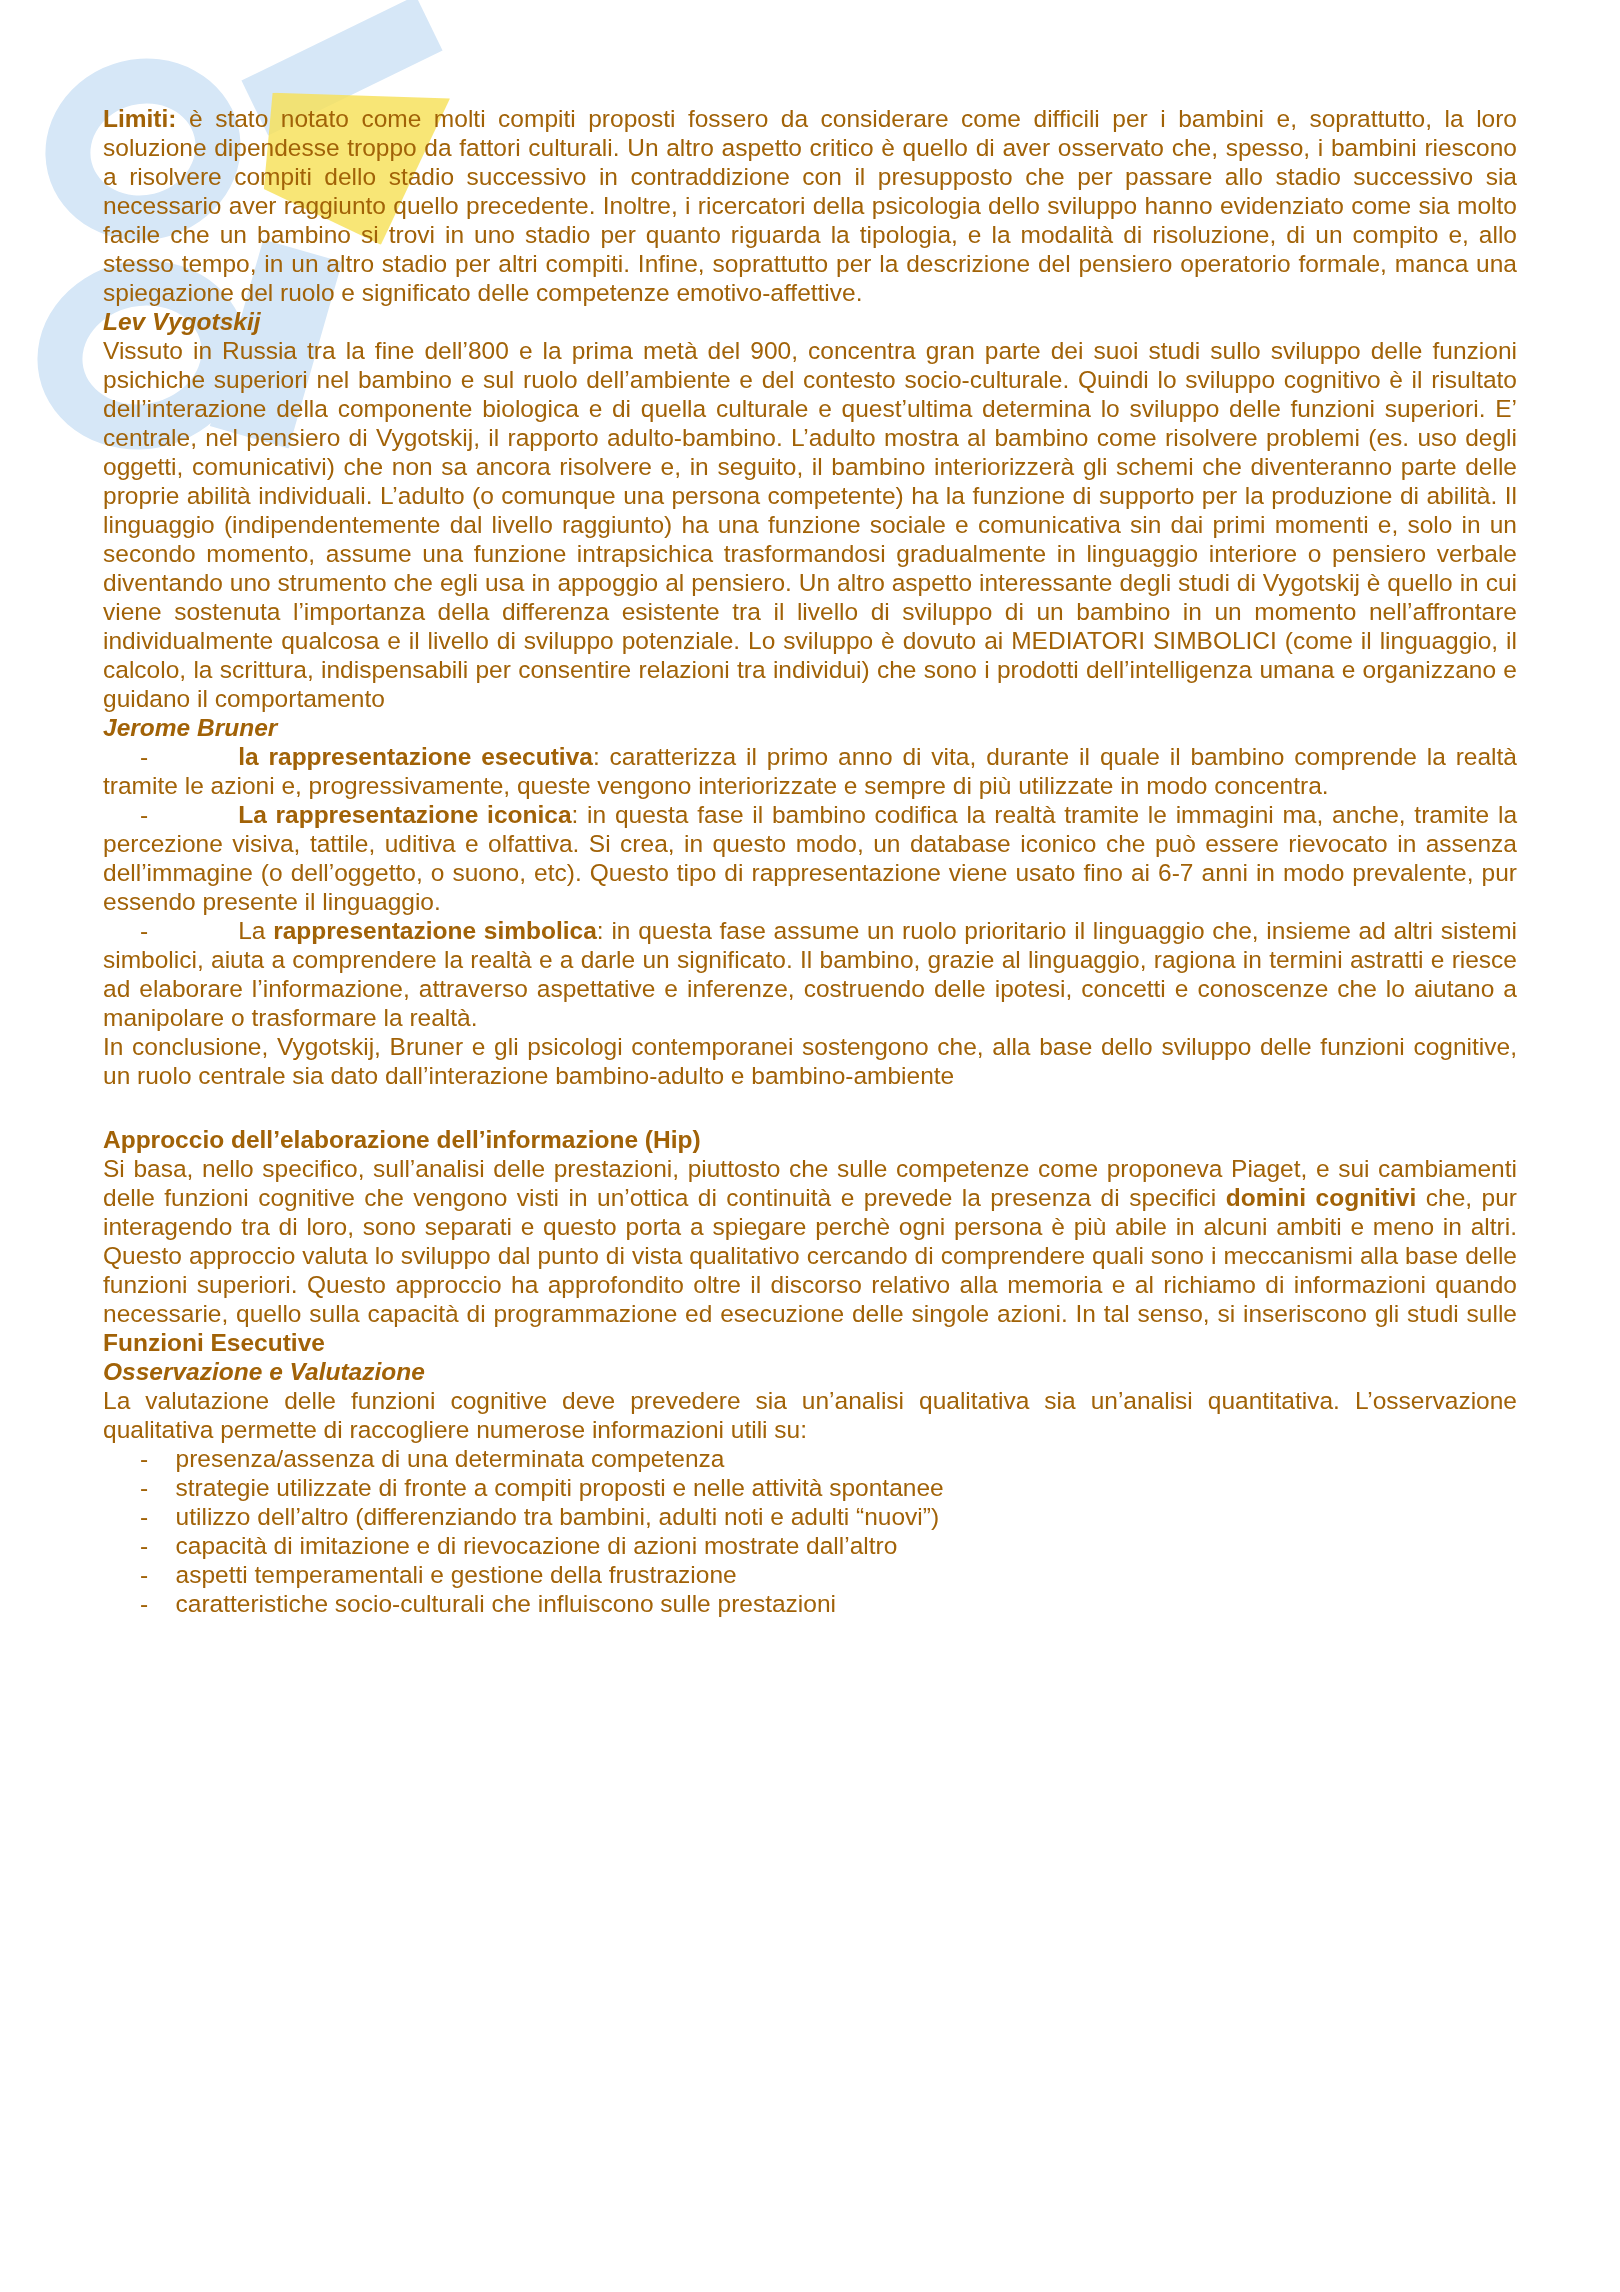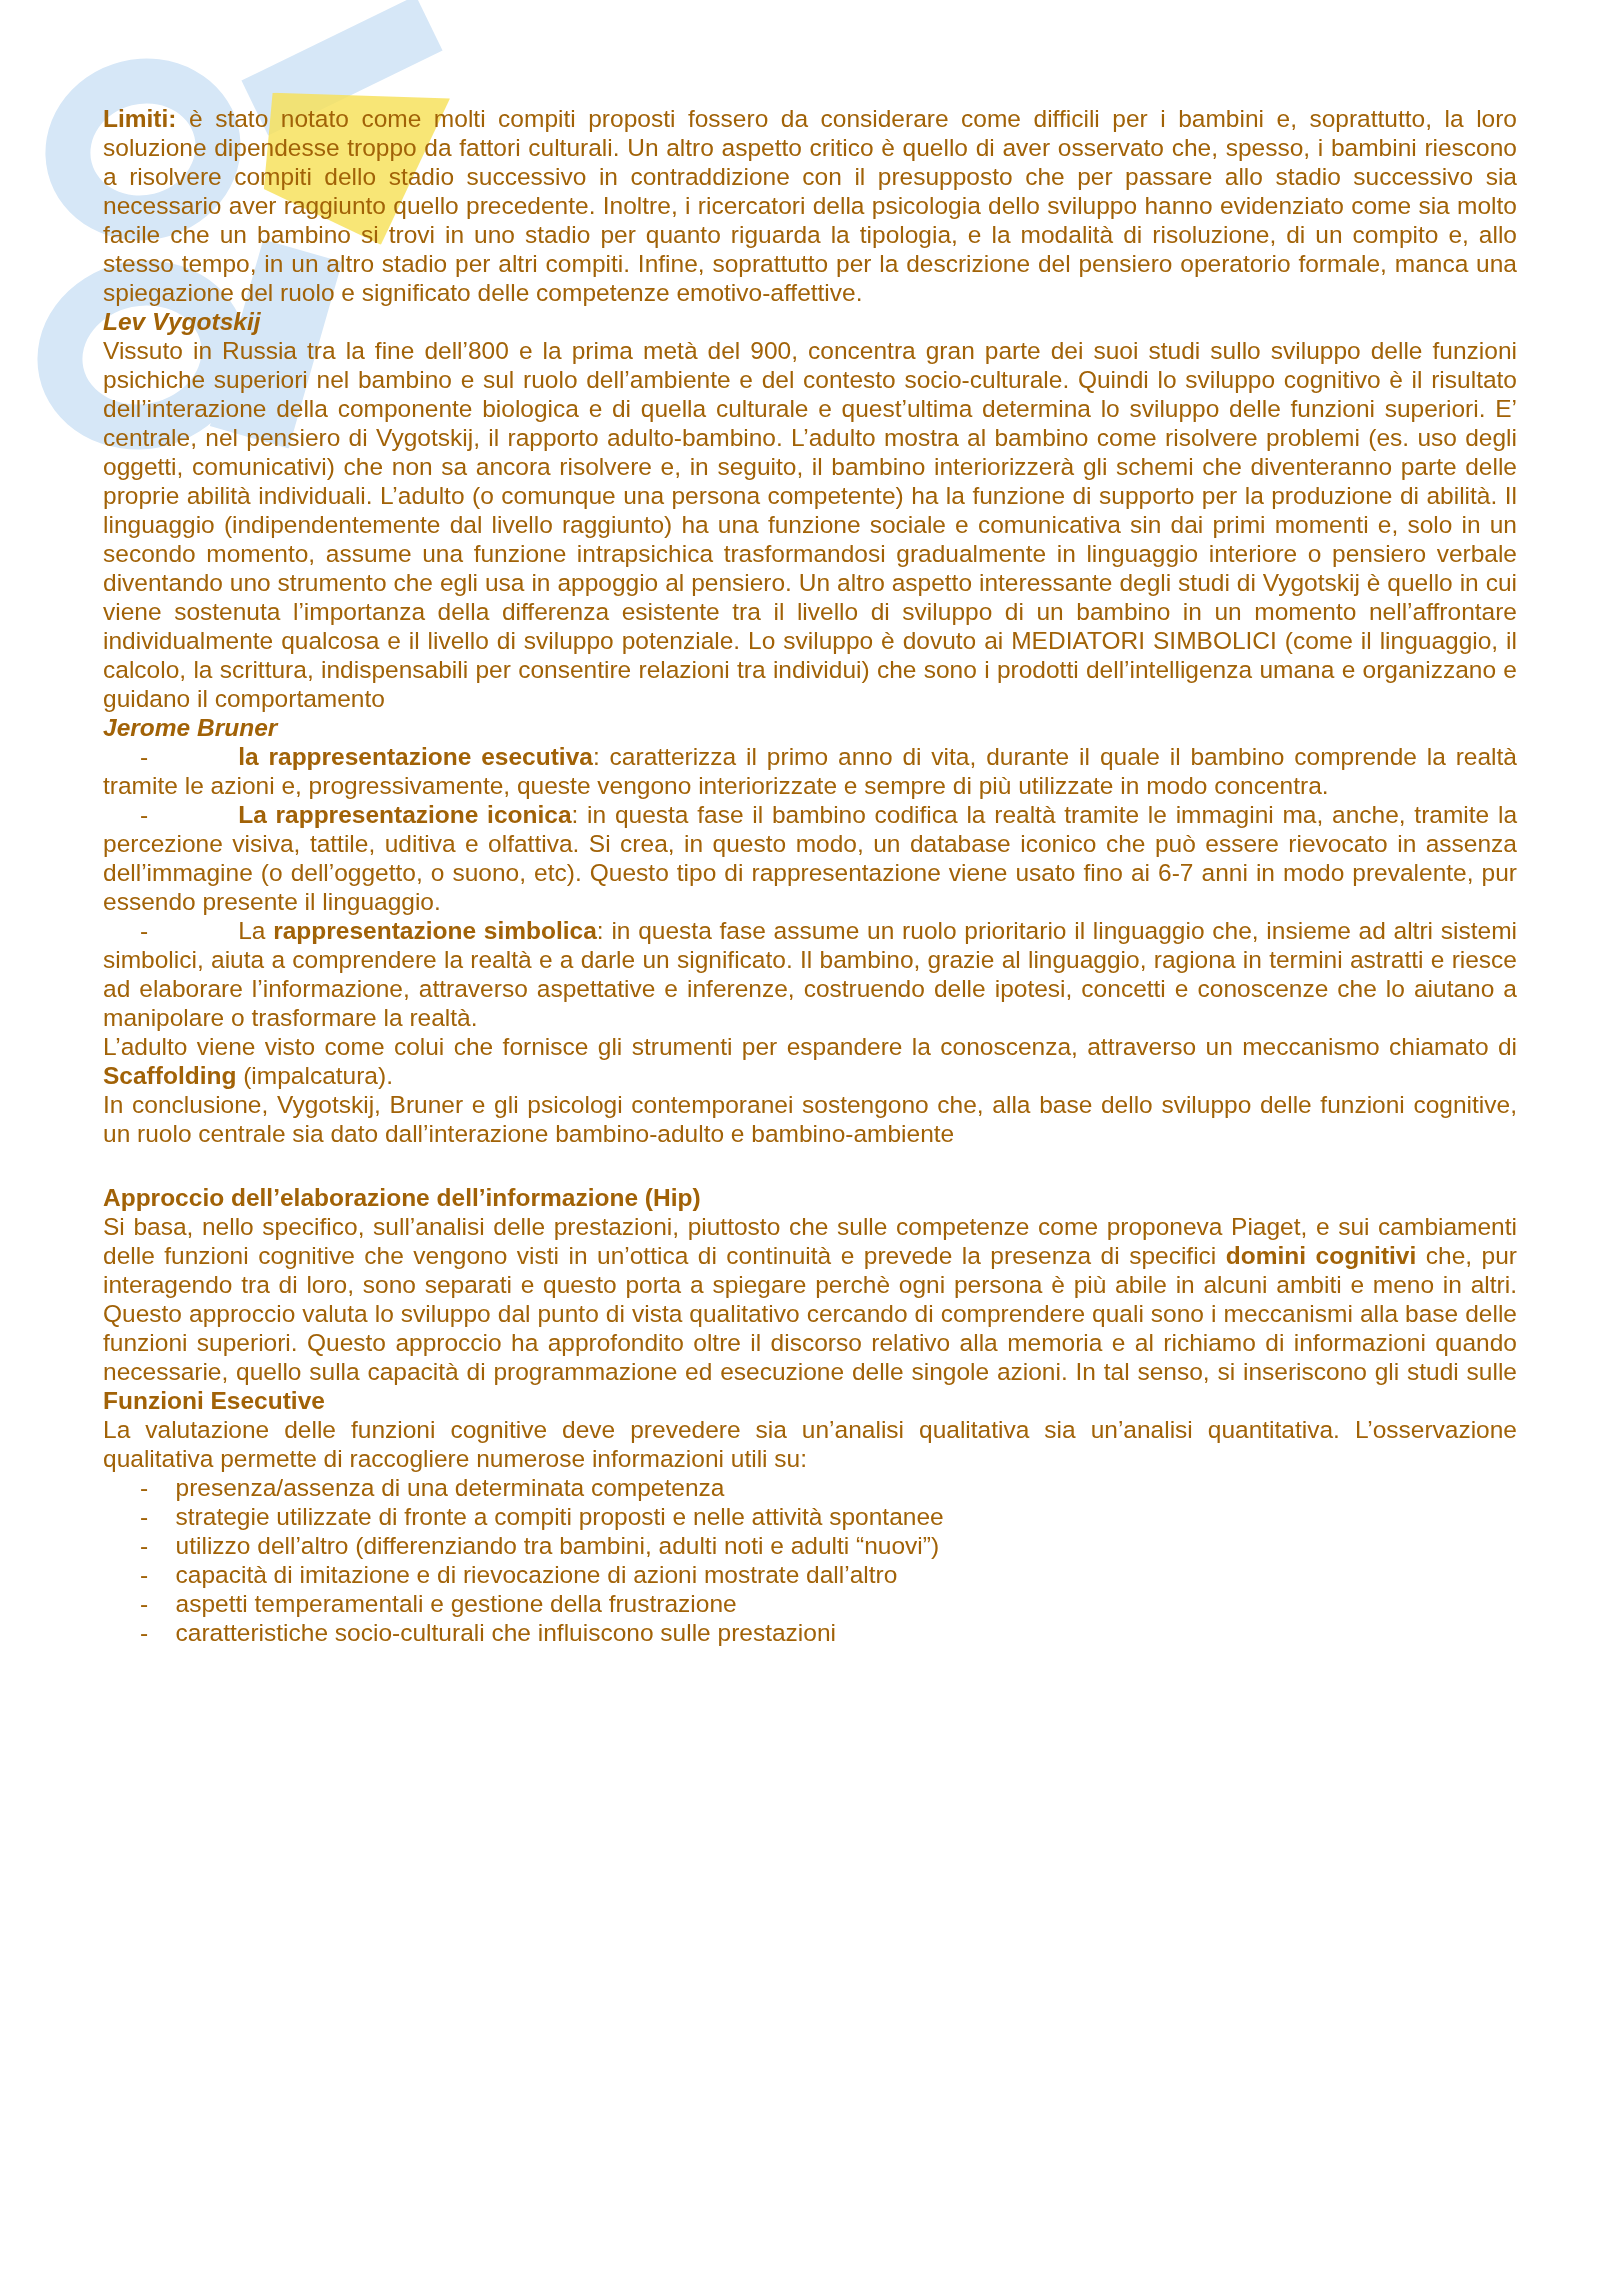--- a/index.html
+++ b/index.html
@@ -73,30 +73,30 @@
 
     <p class="hd">Jerome Bruner</p>
 
 
     <p class="just bullet"><span>-</span><span class="tab-lg"></span><span></span><span class="b">la rappresentazione esecutiva</span><span>: caratterizza il primo anno di vita, durante il quale il bambino comprende la realtà tramite le azioni e, progressivamente, queste vengono interiorizzate e sempre di più utilizzate in modo concentra.</span></p>
 
     <p class="just bullet"><span>-</span><span class="tab-lg"></span><span></span><span class="b">La rappresentazione iconica</span><span>: in questa fase il bambino codifica la realtà tramite le immagini ma, anche, tramite la percezione visiva, tattile, uditiva e olfattiva. Si crea, in questo modo, un database iconico che può essere rievocato in assenza dell’immagine (o dell’oggetto, o suono, etc). Questo tipo di rappresentazione viene usato fino ai 6-7 anni in modo prevalente, pur essendo presente il linguaggio.</span></p>
 
     <p class="just bullet"><span>-</span><span class="tab-lg"></span><span>La </span><span class="b">rappresentazione simbolica</span><span>: in questa fase assume un ruolo prioritario il linguaggio che, insieme ad altri sistemi simbolici, aiuta a comprendere la realtà e a darle un significato. Il bambino, grazie al linguaggio, ragiona in termini astratti e riesce ad elaborare l’informazione, attraverso aspettative e inferenze, costruendo delle ipotesi, concetti e conoscenze che lo aiutano a manipolare o trasformare la realtà.</span></p>
 
-    <p class="just"><span>L’adulto viene visto come colui che fornisce gli strumenti per espandere la conoscenza, attraverso un meccanismo chiamato di </span><span class="b">Scaffolding</span><span> (impalcatura).</span></p>
 
     <p class="just">In conclusione, Vygotskij, Bruner e gli psicologi contemporanei sostengono che, alla base dello sviluppo delle funzioni cognitive, un ruolo centrale sia dato dall’interazione bambino-adulto e bambino-ambiente</p>
 
     <div class="gap"></div>
 
     <p class="hdp">Approccio dell’elaborazione dell’informazione (Hip)</p>
 
     <p class="just"><span>Si basa, nello specifico, sull’analisi delle prestazioni, piuttosto che sulle competenze come proponeva Piaget, e sui cambiamenti delle funzioni cognitive che vengono visti in un’ottica di continuità e prevede la presenza di specifici </span><span class="b">domini cognitivi</span><span> che, pur interagendo tra di loro, sono separati e questo porta a spiegare perchè ogni persona è più abile in alcuni ambiti e meno in altri. Questo approccio valuta lo sviluppo dal punto di vista qualitativo cercando di comprendere quali sono i meccanismi alla base delle funzioni superiori. Questo approccio ha approfondito oltre il discorso relativo alla memoria e al richiamo di informazioni quando necessarie, quello sulla capacità di programmazione ed esecuzione delle singole azioni. In tal senso, si inseriscono gli studi sulle </span><span class="b">Funzioni Esecutive</span></p>
 
+    <p class="hd">Osservazione e Valutazione</p>
 
     <p class="just">La valutazione delle funzioni cognitive deve prevedere sia un’analisi qualitativa sia un’analisi quantitativa. L’osservazione qualitativa permette di raccogliere numerose informazioni utili su:</p>
 
     <p class="bullet"><span>-</span><span class="tab-sm"></span><span>presenza/assenza di una determinata competenza</span></p>
     <p class="bullet"><span>-</span><span class="tab-sm"></span><span>strategie utilizzate di fronte a compiti proposti e nelle attività spontanee</span></p>
     <p class="bullet"><span>-</span><span class="tab-sm"></span><span>utilizzo dell’altro (differenziando tra bambini, adulti noti e adulti “nuovi”)</span></p>
     <p class="bullet"><span>-</span><span class="tab-sm"></span><span>capacità di imitazione e di rievocazione di azioni mostrate dall’altro</span></p>
     <p class="bullet"><span>-</span><span class="tab-sm"></span><span>aspetti temperamentali e gestione della frustrazione</span></p>
     <p class="bullet"><span>-</span><span class="tab-sm"></span><span>caratteristiche socio-culturali che influiscono sulle prestazioni</span></p>
 

